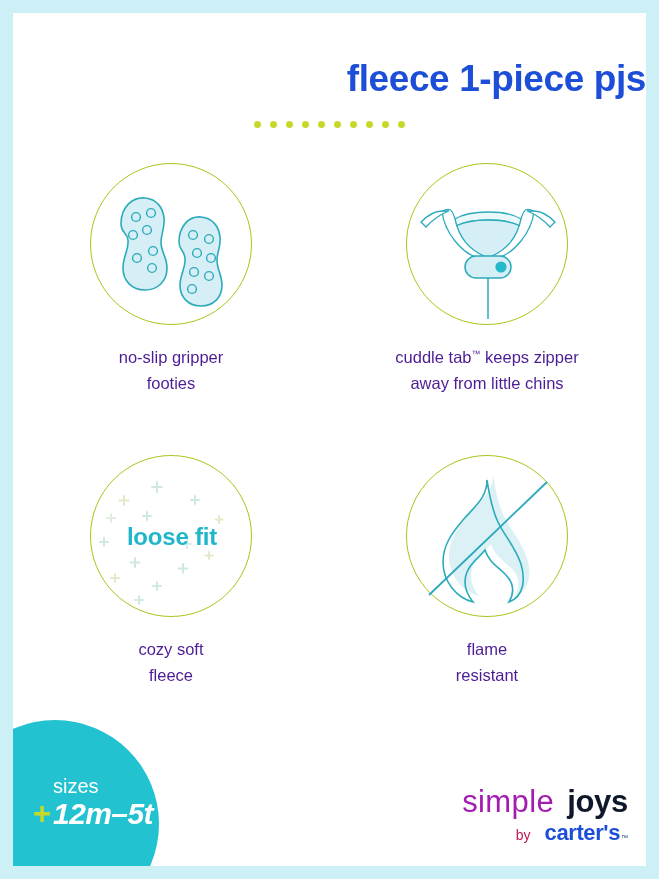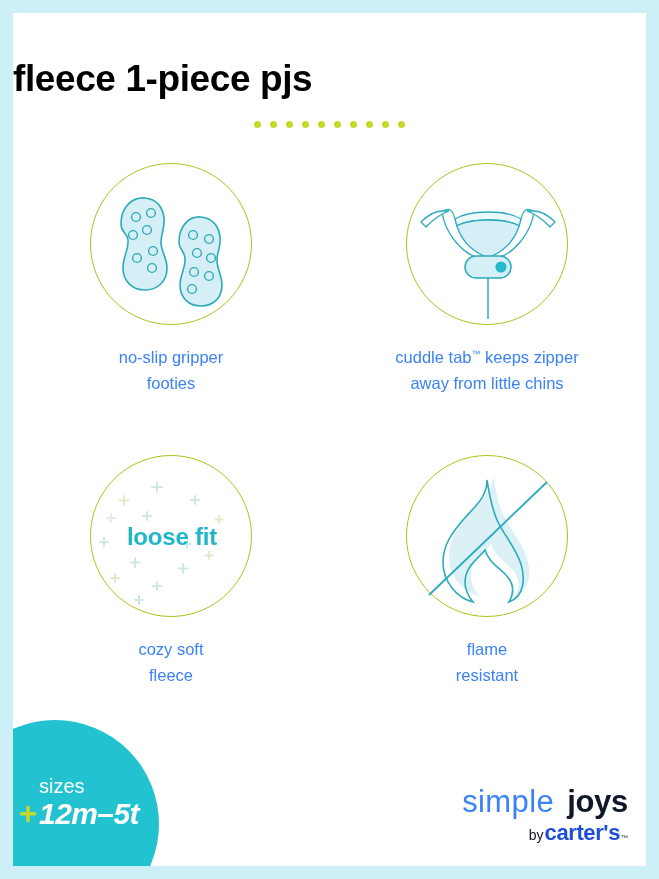--- a/index.html
+++ b/index.html
@@ -20,22 +20,22 @@
     width: 633px; height: 853px;
     background: #ffffff;
     overflow: hidden;
   }
 
   
   .title {
     position: absolute;
     left: 0; top: 45px;
     width: 633px;
-    text-align: left;
-    color: #000000;
+    text-align: right;
+    color: #1d4ed8;
     font-size: 37px;
     font-weight: bold;
     letter-spacing: -0.4px;
   }
   .dots {
     position: absolute;
     left: 0; top: 108px;
     width: 633px;
     display: flex;
     justify-content: center;
@@ -66,21 +66,21 @@
     width: 162px; height: 162px;
     border-radius: 50%;
     border: 1.6px solid #a9c51d;
     background: #ffffff;
     overflow: visible;
   }
   .circle svg { position: absolute; left: 0; top: 0; }
   .caption {
     margin-top: 19px;
     text-align: center;
-    color: #3b82f6;
+    color: #4c1d95;
     font-size: 16.5px;
     line-height: 1.6;
     font-weight: normal;
   }
   .caption sup {
     font-size: 9px;
     vertical-align: super;
     line-height: 0;
   }
   .row2 { margin-top: 58px; }
@@ -99,21 +99,21 @@
   
   .badge {
     position: absolute;
     left: -62px; bottom: -62px;
     width: 208px; height: 208px;
     border-radius: 50%;
     background: #23c2d0;
   }
   .badge-inner {
     position: absolute;
-    left: 68px; top: 56px;
+    left: 82px; top: 56px;
     width: 130px;
     color: #ffffff;
   }
   .badge-sizes {
     font-size: 20px;
     font-weight: normal;
     margin-left: 20px;
     line-height: 1;
   }
   .badge-range {
@@ -143,44 +143,44 @@
     width: 190px;
     text-align: right;
   }
   .logo-top {
     display: flex;
     align-items: baseline;
     justify-content: flex-end;
     line-height: 1;
   }
   .logo-simple {
-    color: #3b82f6;
+    color: #a21caf;
     font-size: 31px;
     font-weight: normal;
     letter-spacing: 0.4px;
   }
   .logo-joys {
     color: #0f172a;
     font-size: 31px;
     font-weight: bold;
     margin-left: 13px;
     letter-spacing: -0.3px;
   }
   .logo-bot {
     display: flex;
     align-items: baseline;
     justify-content: flex-end;
     margin-top: 5px;
     line-height: 1;
   }
   .logo-by {
-    color: #0f172a;
+    color: #be185d;
     font-size: 14px;
     font-weight: normal;
-    margin-right: 1px;
+    margin-right: 14px;
     text-align: center;
   }
   .logo-carters {
     color: #1d4ed8;
     font-size: 22px;
     font-weight: bold;
     letter-spacing: -0.4px;
   }
   .logo-tm {
     color: #143b6b;

